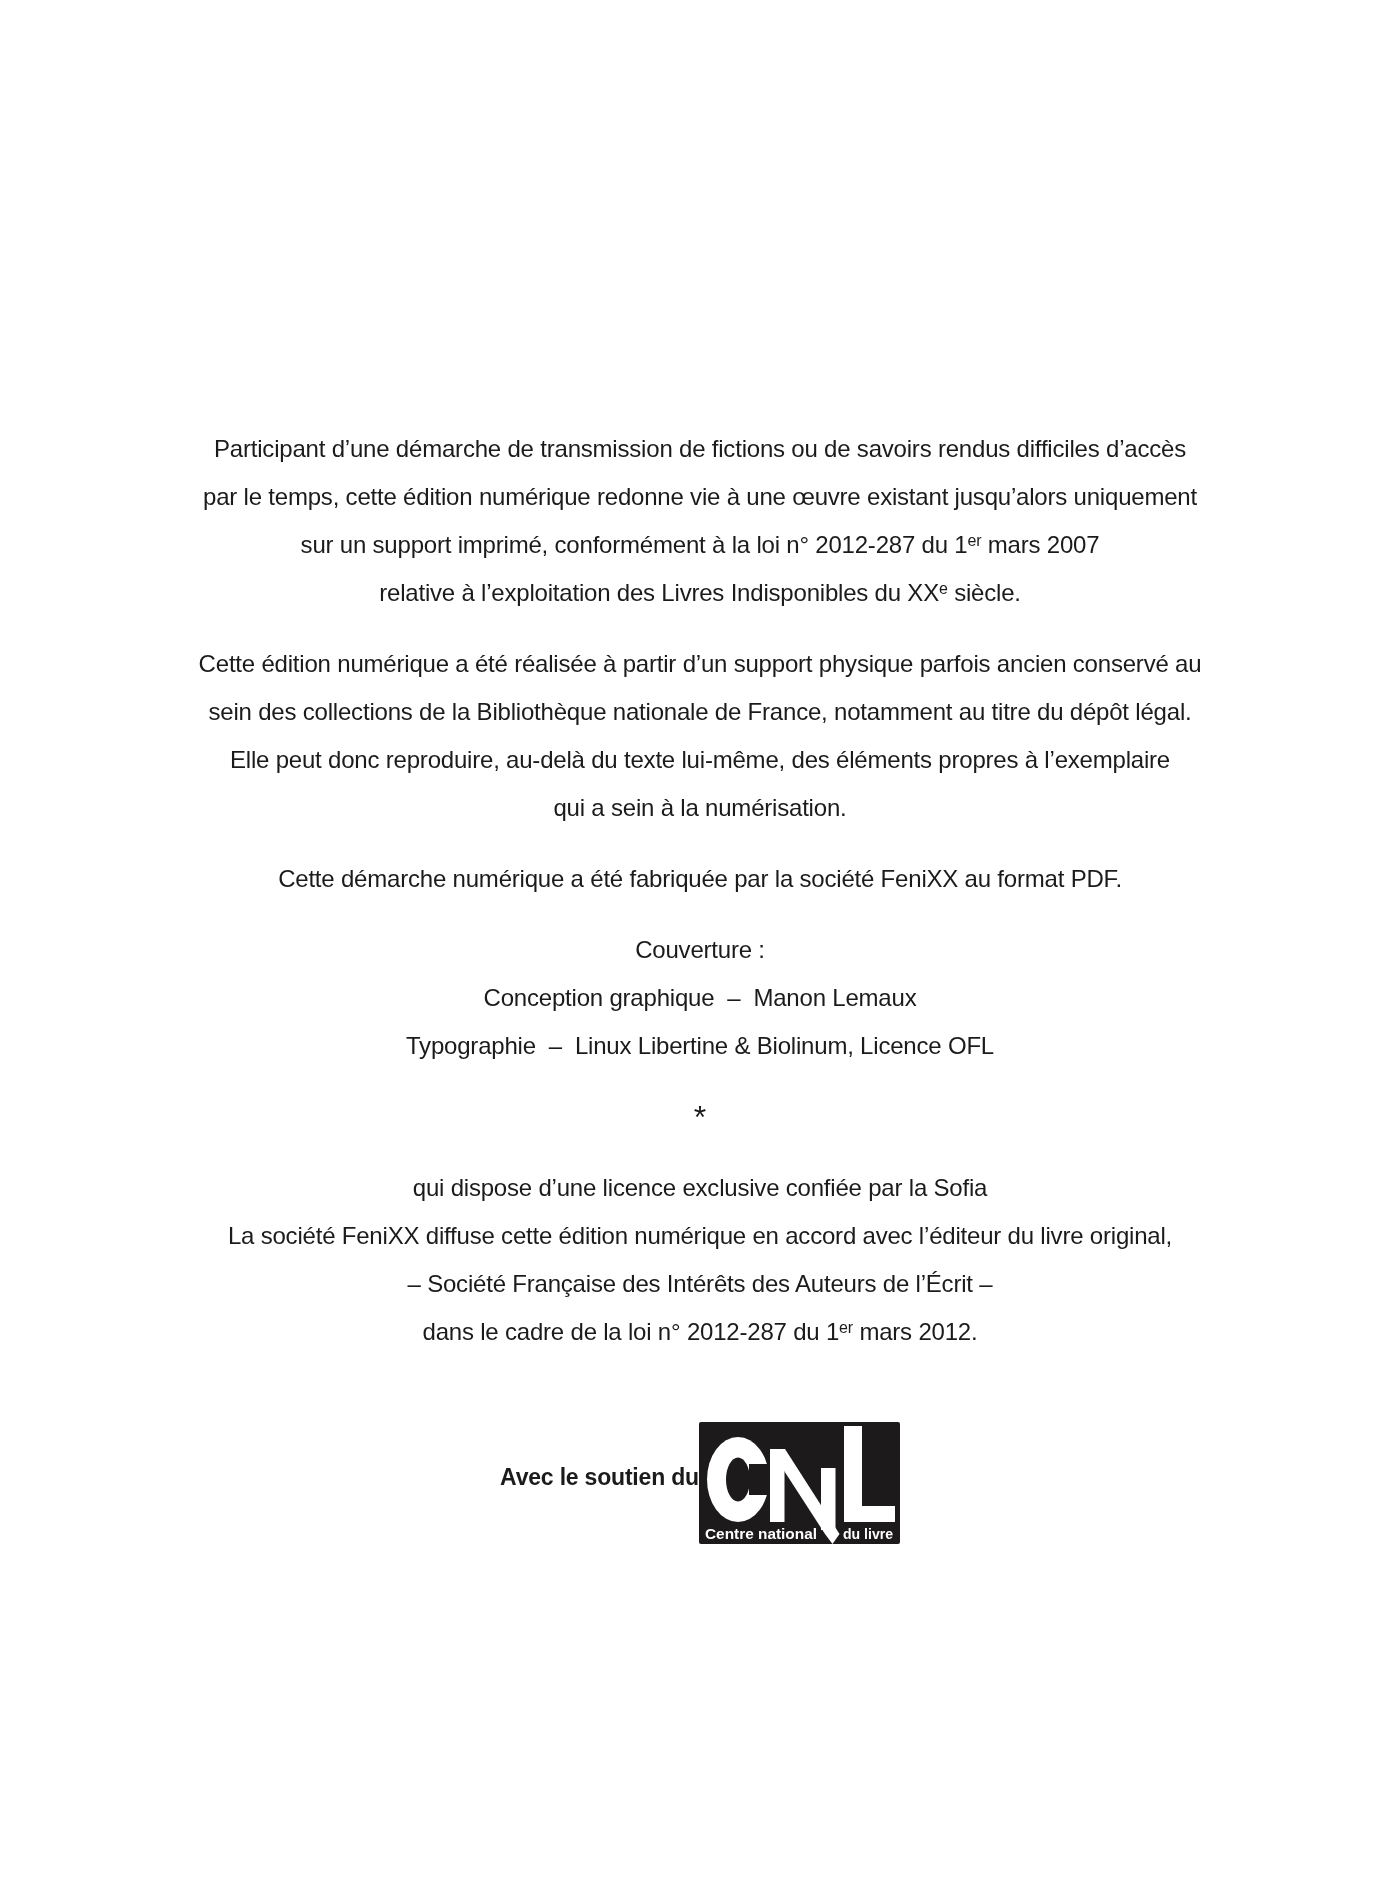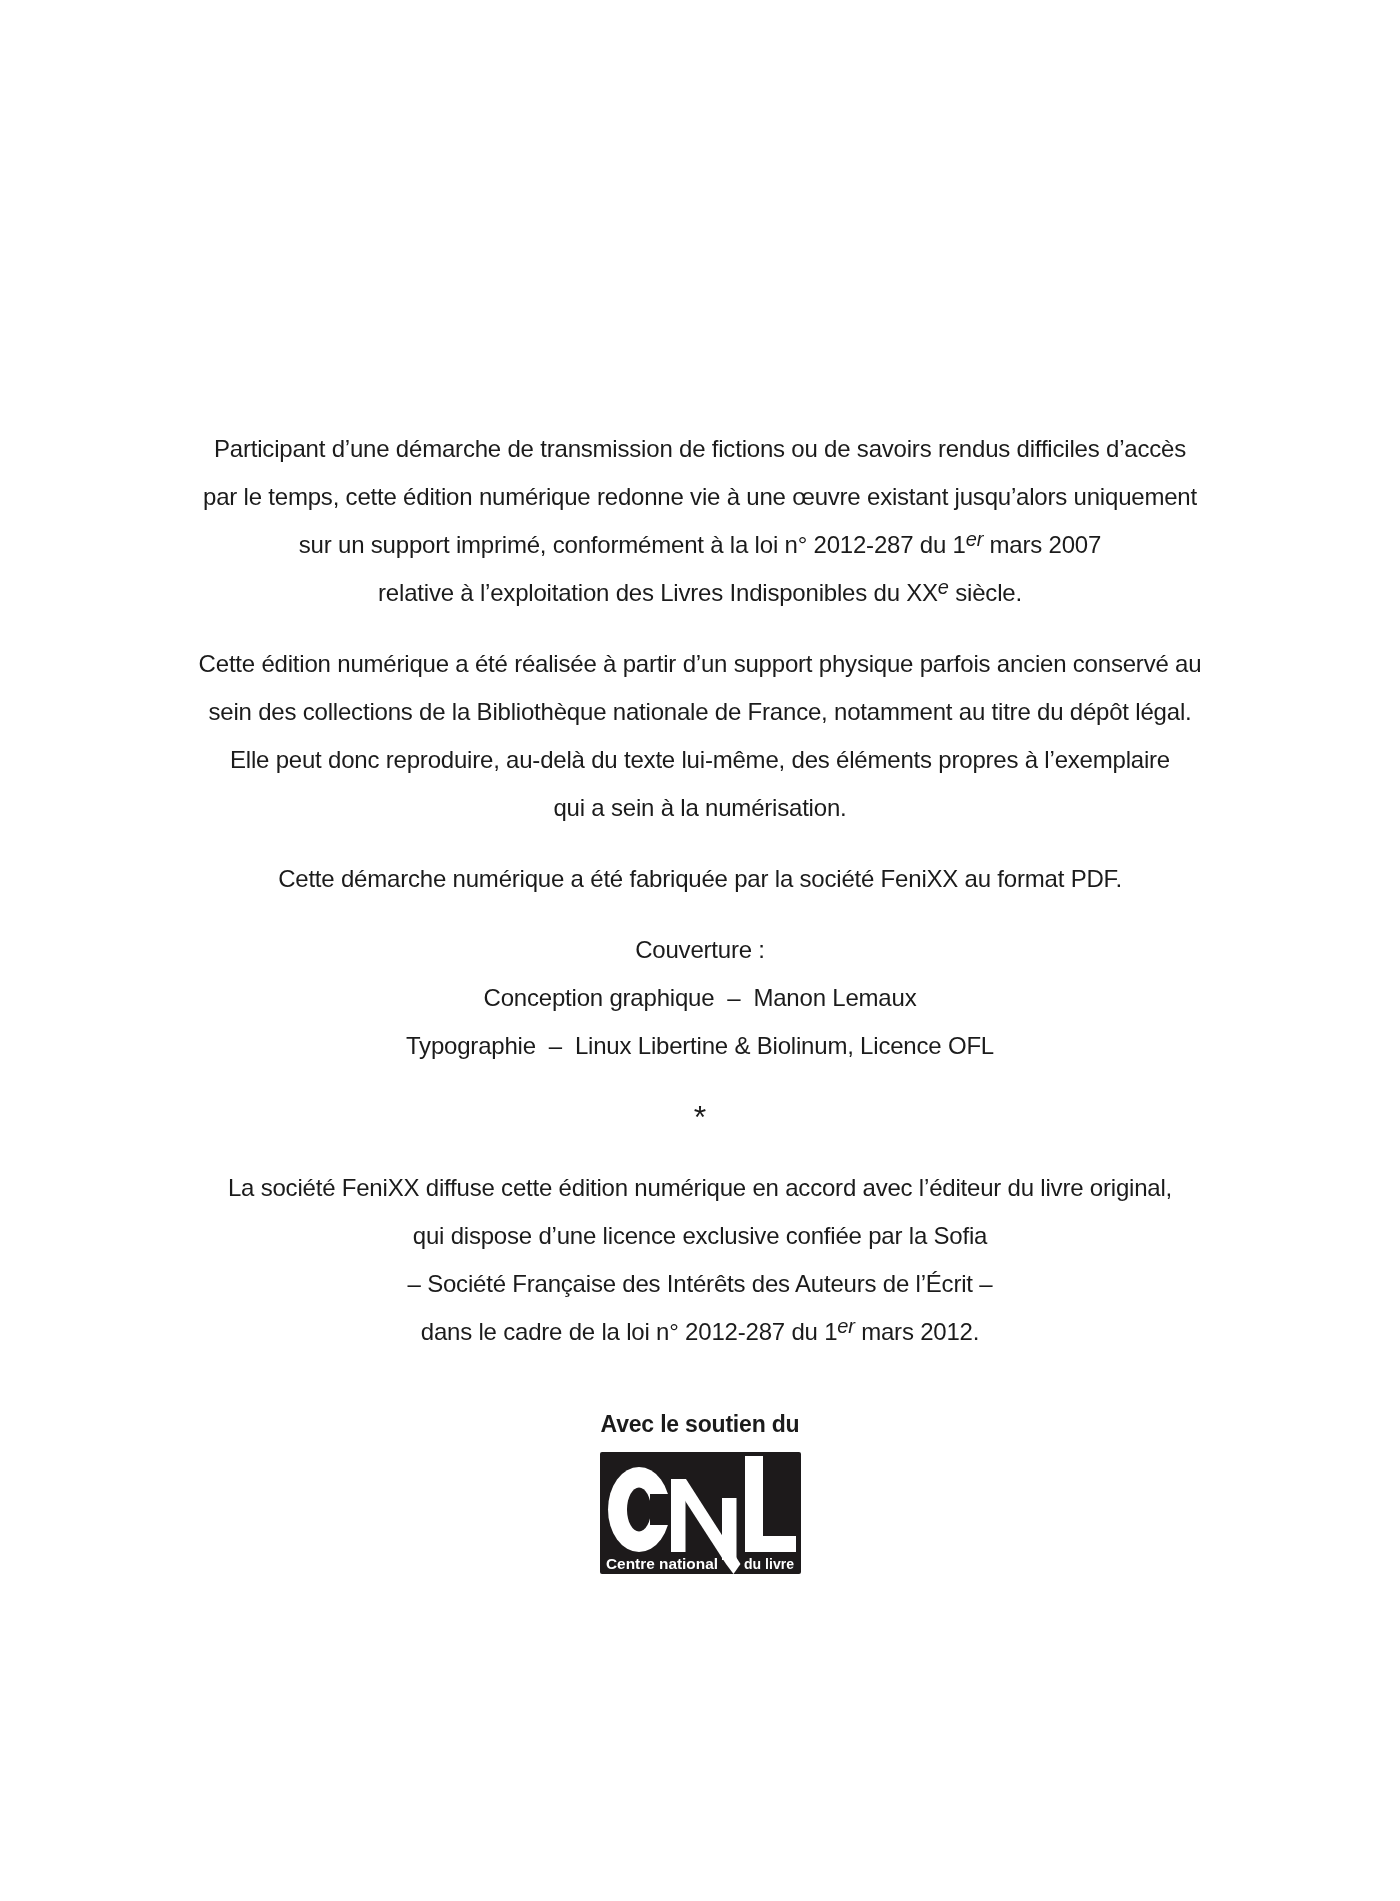--- a/index.html
+++ b/index.html
@@ -36,31 +36,30 @@
     gap: 12px;
   }
   .line {
     font-size: 24px;
     line-height: 36px;
     white-space: pre;
     text-align: center;
     letter-spacing: -0.2px;
   }
   .line sup {
-    font-size: 20px;
+    font-size: 16px;
     line-height: 0;
     vertical-align: 7px;
-    font-style: italic;
   }
   .separator .line {
     font-size: 32px;
   }
   .footer {
     display: flex;
-    flex-direction: column;
+    flex-direction: row;
     align-items: center;
     margin-top: 24px;
   }
   .support-line {
     font-size: 23px;
     font-weight: 600;
     line-height: 30px;
     letter-spacing: -0.2px;
   }
   .cnl-logo {
@@ -96,22 +95,22 @@
       </div>
       <div class="para">
         <div class="line"><span>Couverture :</span></div>
         <div class="line"><span>Conception graphique  –  Manon Lemaux</span></div>
         <div class="line"><span>Typographie  –  Linux Libertine &amp; Biolinum, Licence OFL</span></div>
       </div>
       <div class="para separator">
         <div class="line"><span>*</span></div>
       </div>
       <div class="para">
+        <div class="line"><span>qui dispose d’une licence exclusive confiée par la Sofia</span></div>
         <div class="line"><span>La société FeniXX diffuse cette édition numérique en accord avec l’éditeur du livre original,</span></div>
-        <div class="line"><span>qui dispose d’une licence exclusive confiée par la Sofia</span></div>
         <div class="line"><span>– Société Française des Intérêts des Auteurs de l’Écrit –</span></div>
         <div class="line"><span>dans le cadre de la loi n° 2012-287 du 1</span><sup>er</sup><span> mars 2012.</span></div>
       </div>
     </div>
 
   <div class="footer">
     <div class="support-line">Avec le soutien du</div>
 
     <svg class="cnl-logo" width="201" height="122" viewBox="0 0 201 122" xmlns="http://www.w3.org/2000/svg">
       <rect x="0" y="0" width="201" height="122" rx="2" fill="#1d1a1b"></rect>

